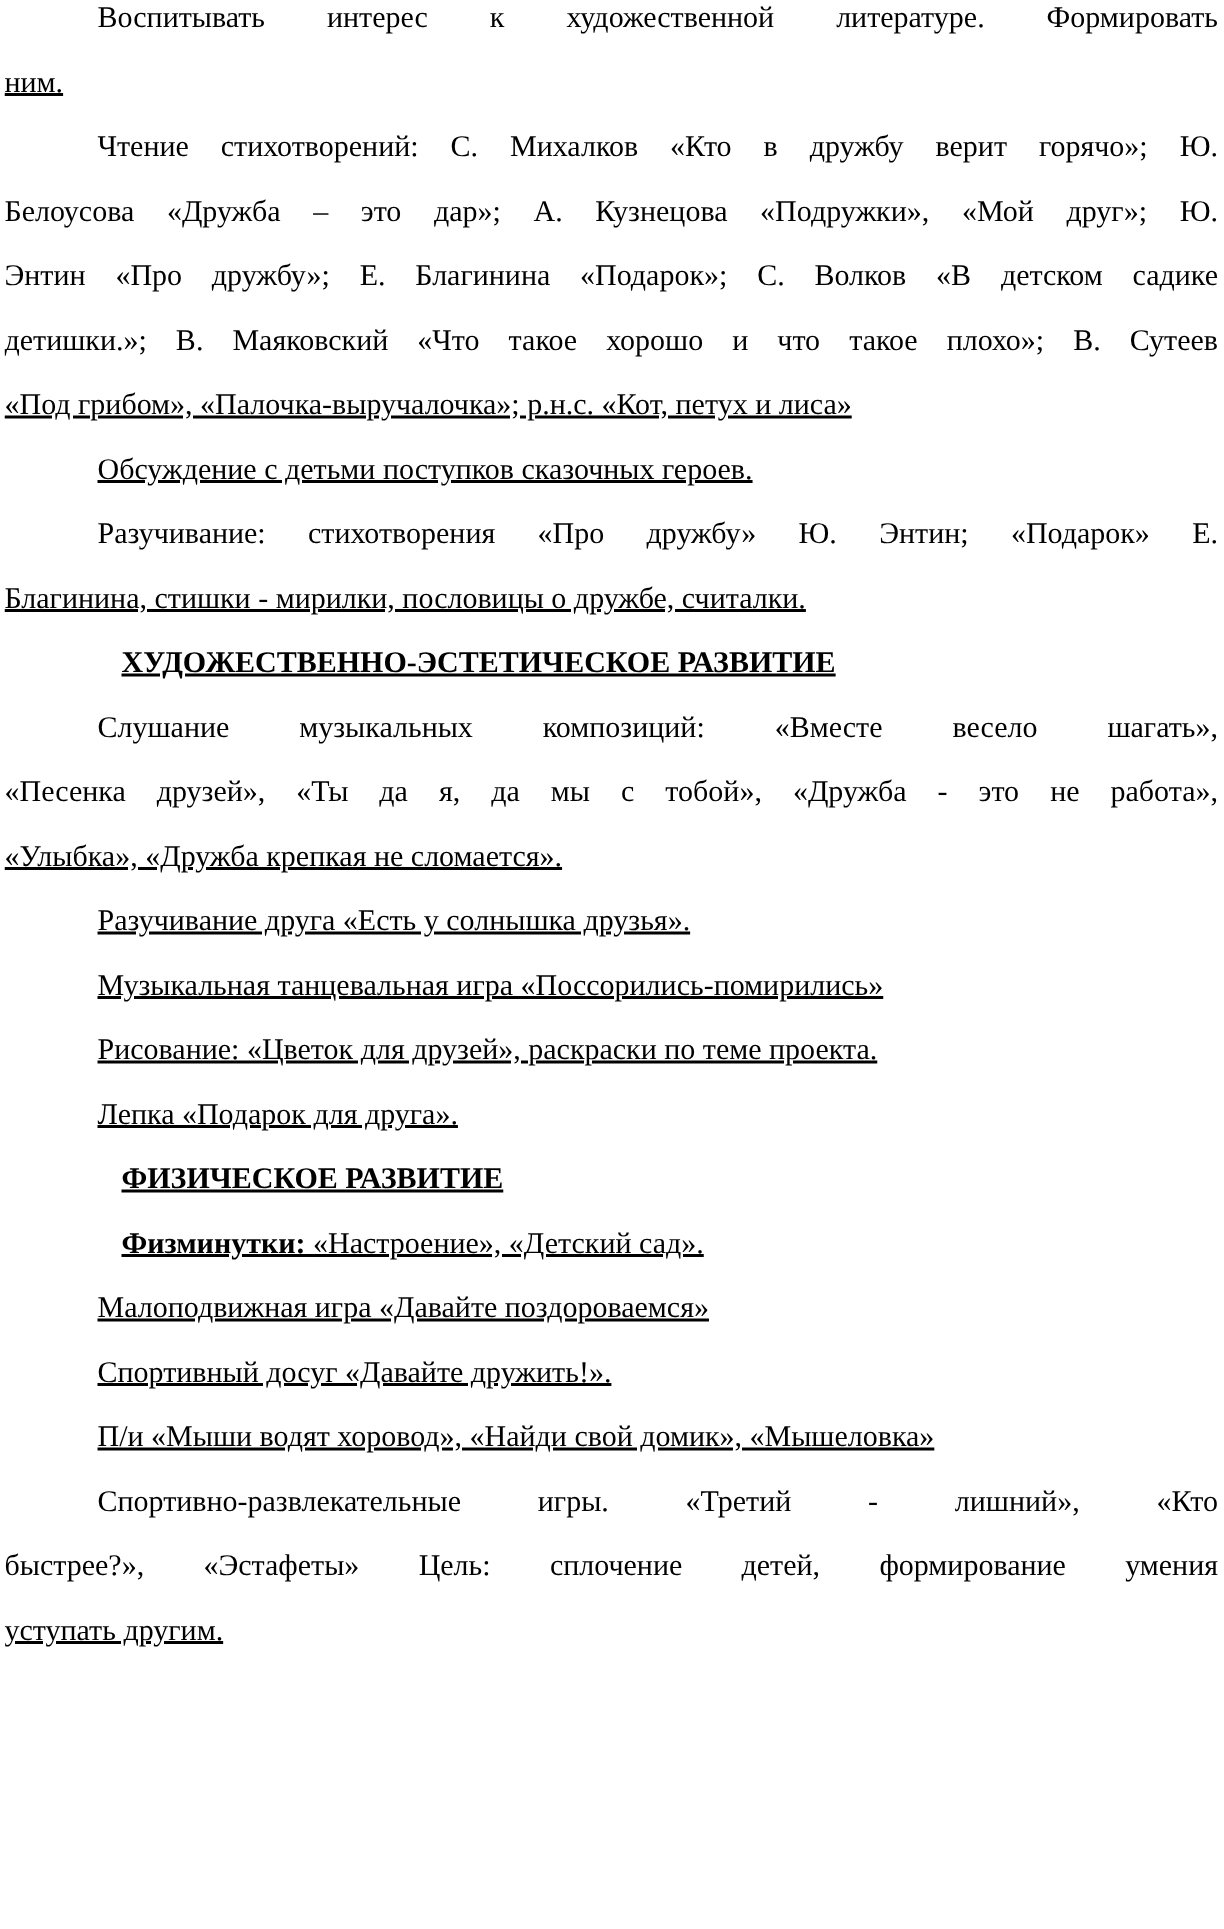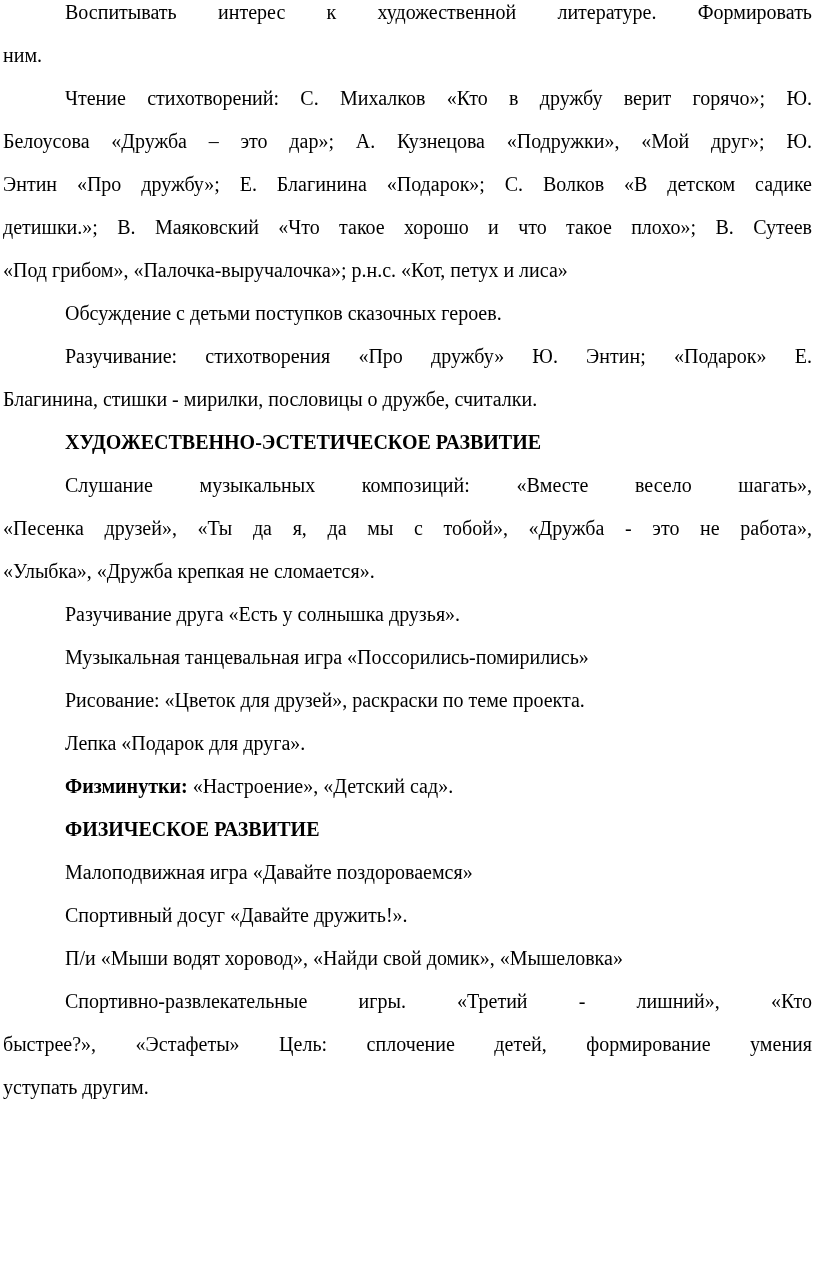--- a/index.html
+++ b/index.html
@@ -30,27 +30,29 @@
     height: 43px;
     overflow: hidden;
     text-align: justify;
     text-align-last: justify;
     -moz-text-align-last: justify;
     word-spacing: normal;
     hyphens: none;
   }
   .line.last {
     text-align-last: left;
+    text-decoration: underline;
     -moz-text-align-last: left;
   }
   .line.indent {
     text-indent: 62px;
   }
   .bold {
     font-weight: bold;
+    margin-left: 16px;
   }
 </style>
 </head>
 <body>
 
 <div class="page">
   <div class="doc-body" id="doc-body">
       <div class="paragraph">
         <div class="line indent"><span>Воспитывать интерес к художественной литературе. Формировать</span></div>
         <div class="line last"><span>ним.</span></div>
@@ -83,24 +85,24 @@
       <div class="paragraph">
         <div class="line indent last"><span>Музыкальная танцевальная игра «Поссорились-помирились»</span></div>
       </div>
       <div class="paragraph">
         <div class="line indent last"><span>Рисование: «Цветок для друзей», раскраски по теме проекта.</span></div>
       </div>
       <div class="paragraph">
         <div class="line indent last"><span>Лепка «Подарок для друга».</span></div>
       </div>
       <div class="paragraph">
-        <div class="line indent last"><span class="bold">Физминутки: </span><span>«Настроение», «Детский сад».</span></div>
+        <div class="line indent last"><span class="bold">ФИЗИЧЕСКОЕ РАЗВИТИЕ</span></div>
       </div>
       <div class="paragraph">
-        <div class="line indent last"><span class="bold">ФИЗИЧЕСКОЕ РАЗВИТИЕ</span></div>
+        <div class="line indent last"><span class="bold">Физминутки: </span><span>«Настроение», «Детский сад».</span></div>
       </div>
       <div class="paragraph">
         <div class="line indent last"><span>Малоподвижная игра «Давайте поздороваемся»</span></div>
       </div>
       <div class="paragraph">
         <div class="line indent last"><span>Спортивный досуг «Давайте дружить!».</span></div>
       </div>
       <div class="paragraph">
         <div class="line indent last"><span>П/и «Мыши водят хоровод», «Найди свой домик», «Мышеловка»</span></div>
       </div>

